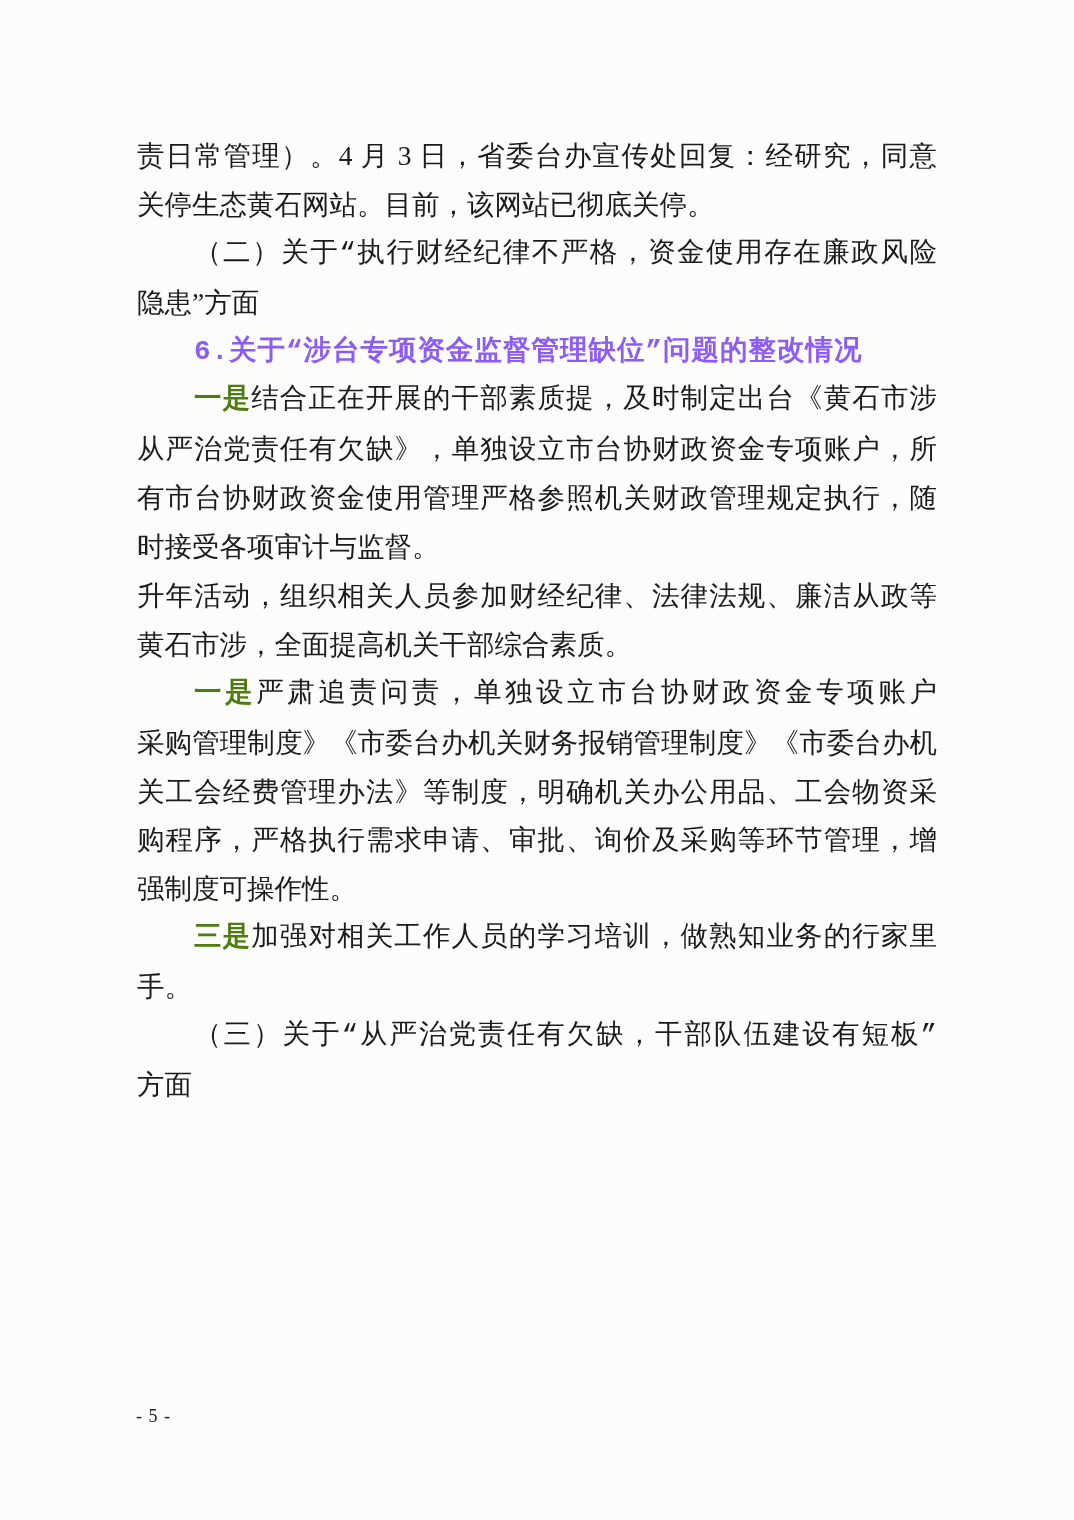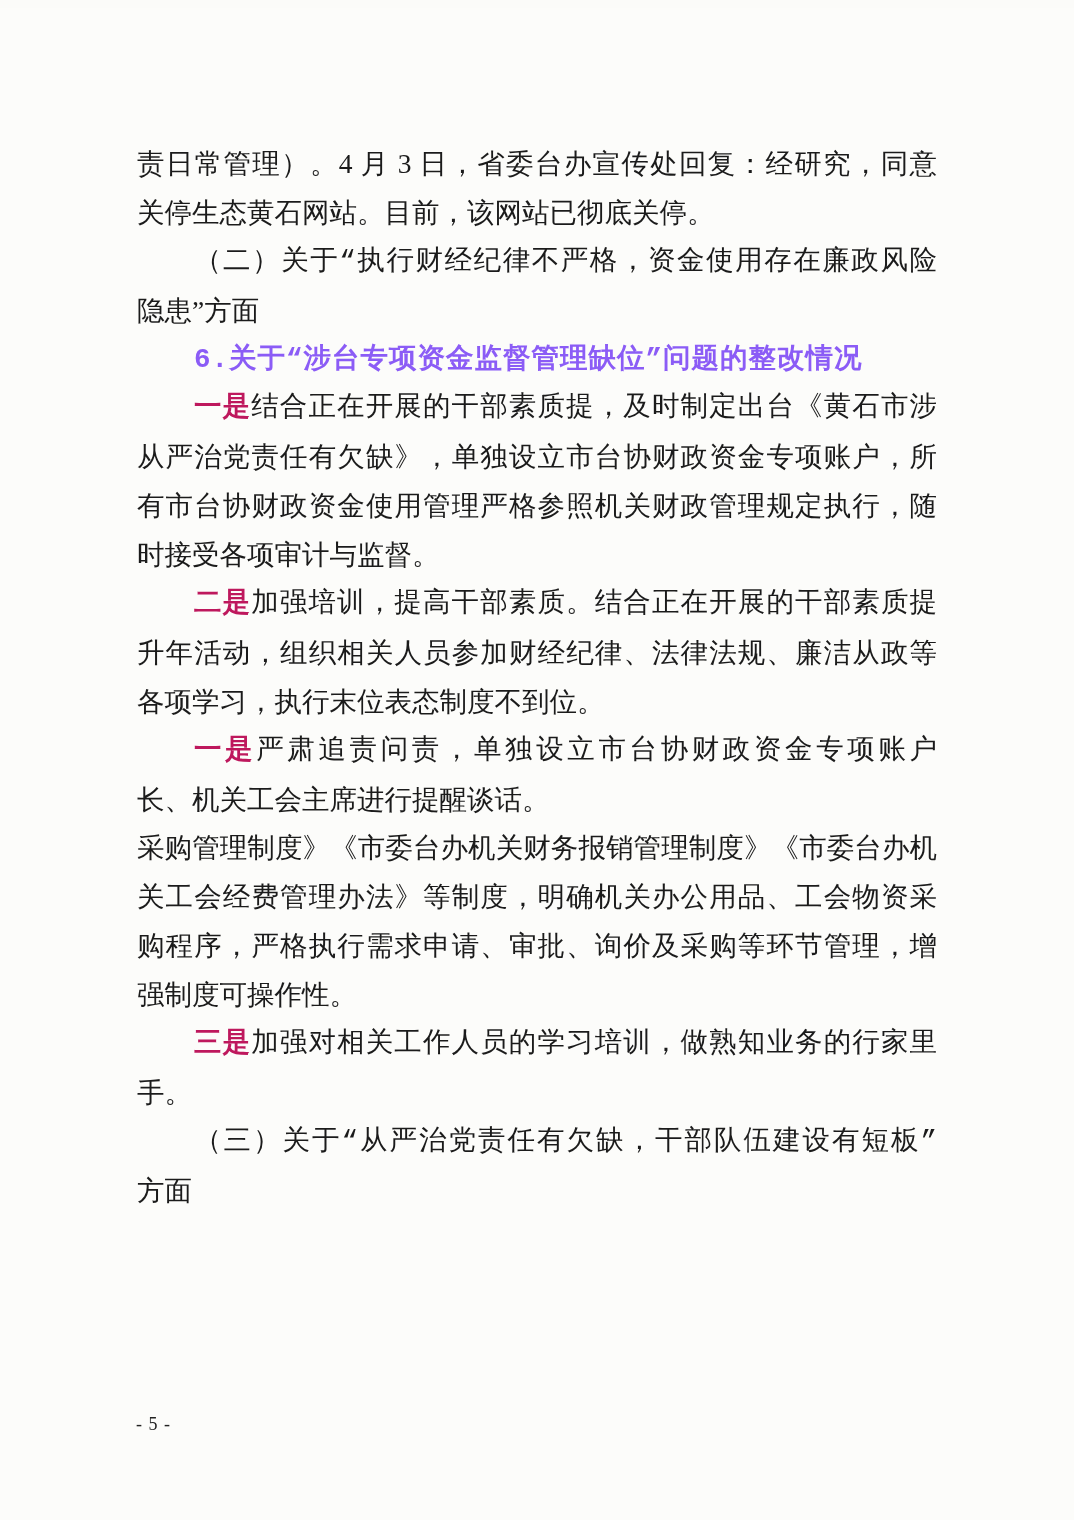--- a/index.html
+++ b/index.html
@@ -11,21 +11,20 @@
     height: 1520px;
     background: #fbfbf9;
     position: relative;
     overflow: hidden;
     font-family: "Liberation Serif", "DejaVu Serif", serif;
   }
   .page {
     position: absolute;
     inset: 0;
     background: #fcfcfa;
-    margin-top: 8px;
   }
   .doc-body {
     position: absolute;
     left: 137px;
     top: 132px;
     width: 800px;
     font-size: 27.5px;
     color: #1b1b1b;
     font-family: "Liberation Serif", "DejaVu Serif", serif;
   }
@@ -43,21 +42,21 @@
     padding-left: 57px;
     font-family: Liberation Mono, monospace;
   }
   .line.heading {
     font-weight: 700;
     color: #8b5cf6;
     letter-spacing: 1px;
   }
   .lead {
     font-weight: 700;
-    color: #be185d;
+    color: #4d7c0f;
   }
   .seg {
     
   }
   .footer {
     position: absolute;
     left: 136px;
     top: 1404px;
     font-size: 18px;
     line-height: 24px;
@@ -73,25 +72,23 @@
   <div class="doc-body" id="doc-body">
       <div class="line just"><span class="seg">责日常管理）。4 月 3 日，省委台办宣传处回复：经研究，同意</span></div>
       <div class="line"><span class="seg">关停生态黄石网站。目前，该网站已彻底关停。</span></div>
       <div class="line just ind"><span class="seg">（二）关于“执行财经纪律不严格，资金使用存在廉政风险</span></div>
       <div class="line"><span class="seg">隐患”方面</span></div>
       <div class="line ind heading"><span class="seg">6.关于“涉台专项资金监督管理缺位”问题的整改情况</span></div>
       <div class="line just ind"><span class="lead">一是</span><span class="seg">结合正在开展的干部素质提，及时制定出台《黄石市涉</span></div>
       <div class="line just"><span class="seg">从严治党责任有欠缺》，单独设立市台协财政资金专项账户，所</span></div>
       <div class="line just"><span class="seg">有市台协财政资金使用管理严格参照机关财政管理规定执行，随</span></div>
       <div class="line"><span class="seg">时接受各项审计与监督。</span></div>
-      <div class="line just ind"><span class="lead">二是</span><span class="seg">加强培训，提高干部素质。结合正在开展的干部素质提</span></div>
       <div class="line just"><span class="seg">升年活动，组织相关人员参加财经纪律、法律法规、廉洁从政等</span></div>
-      <div class="line"><span class="seg">各项学习，执行末位表态制度不到位。</span></div>
+      <div class="line"><span class="seg">黄石市涉，全面提高机关干部综合素质。</span></div>
       <div class="line just ind"><span class="lead">一是</span><span class="seg">严肃追责问责，单独设立市台协财政资金专项账户</span></div>
-      <div class="line"><span class="seg">长、机关工会主席进行提醒谈话。</span></div>
       <div class="line just"><span class="seg">采购管理制度》《市委台办机关财务报销管理制度》《市委台办机</span></div>
       <div class="line just"><span class="seg">关工会经费管理办法》等制度，明确机关办公用品、工会物资采</span></div>
       <div class="line just"><span class="seg">购程序，严格执行需求申请、审批、询价及采购等环节管理，增</span></div>
       <div class="line"><span class="seg">强制度可操作性。</span></div>
       <div class="line just ind"><span class="lead">三是</span><span class="seg">加强对相关工作人员的学习培训，做熟知业务的行家里</span></div>
       <div class="line"><span class="seg">手。</span></div>
       <div class="line just ind"><span class="seg">（三）关于“从严治党责任有欠缺，干部队伍建设有短板”</span></div>
       <div class="line"><span class="seg">方面</span></div>
     </div>
   <div class="footer">- 5 -</div>

